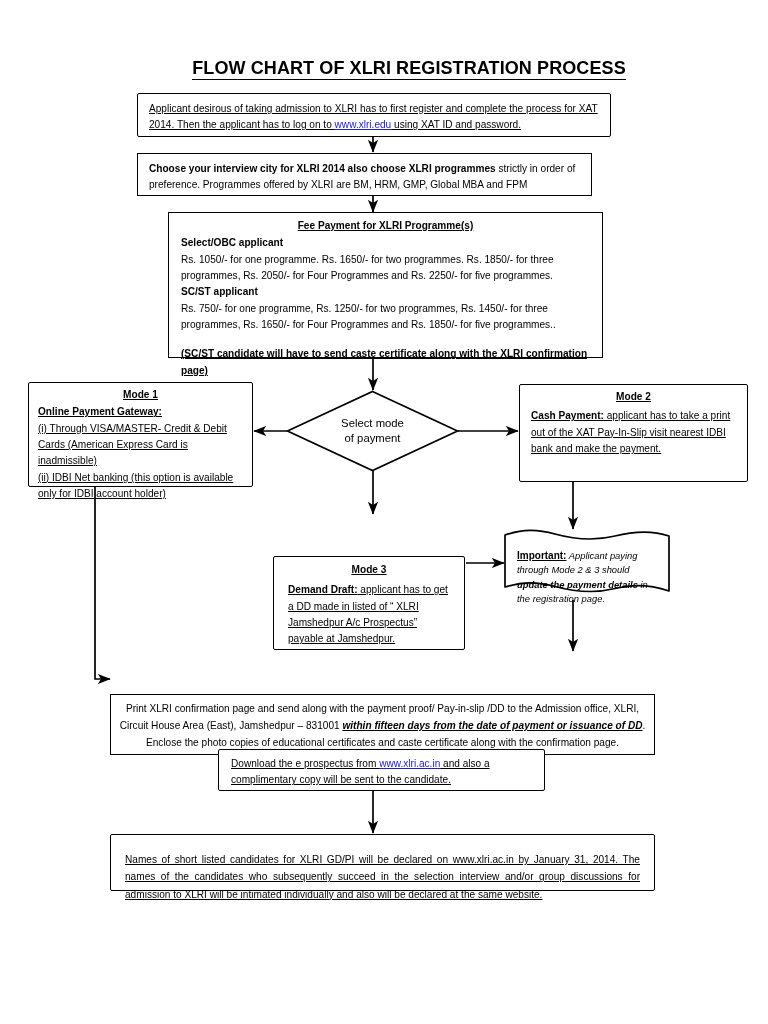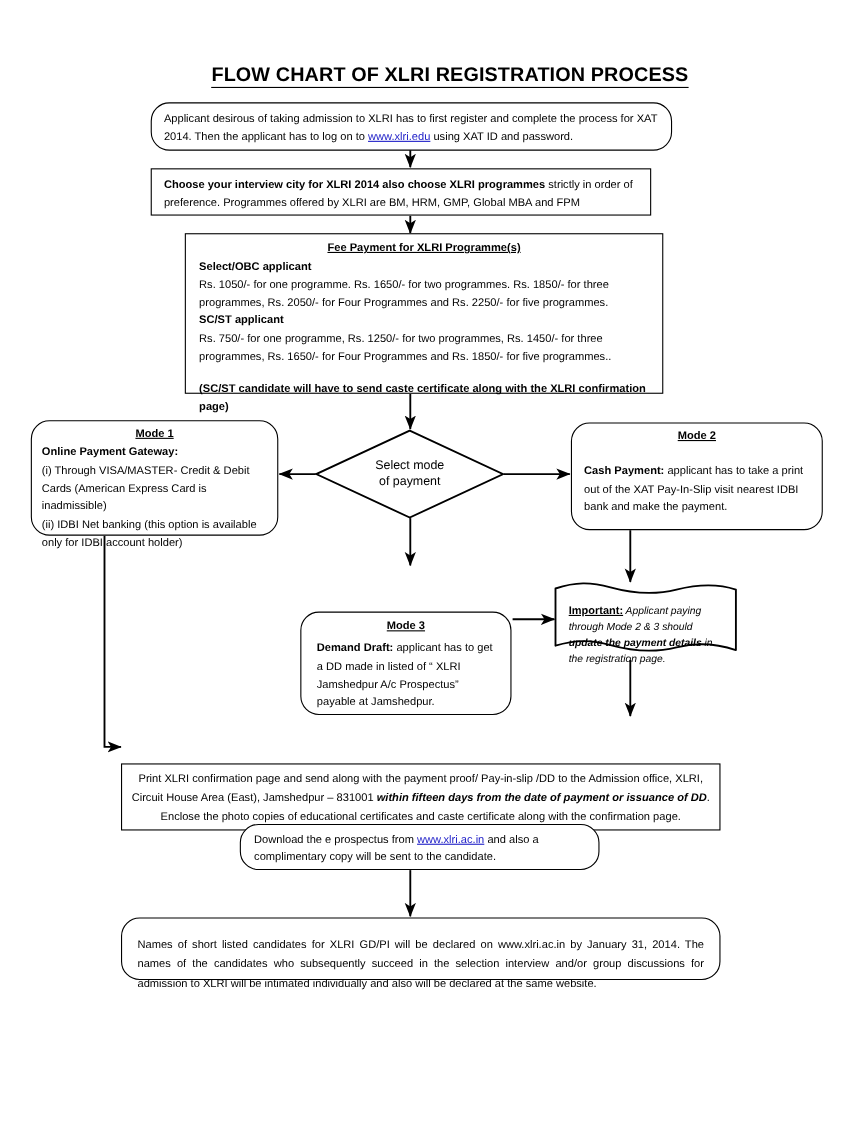--- a/index.html
+++ b/index.html
@@ -45,26 +45,26 @@
   .node {
     position: absolute;
     box-sizing: border-box;
     border: 1.4px solid #000000;
     background: #ffffff;
     font-size: 10.1px;
     line-height: 1.62;
     color: #000;
     z-index: 2;
   }
-  .rounded { border-radius: 17px; }
+  .rounded { border-radius: 2px; text-decoration: underline; }
   .sharp { border-radius: 0; }
   .pad { padding: 6px 11px 5px 11px; }
   .ctr { text-align: center; }
   .b { font-weight: bold; }
-  .u { }
+  .u { text-decoration: underline; }
   .i { font-style: italic; }
   .lnk {
     color: #2020c8;
     text-decoration: underline;
   }
   .hdr {
     display: block;
     text-align: center;
     font-weight: bold;
     text-decoration: underline;
@@ -181,21 +181,21 @@
 
   <div class="node rounded" style="left:28px; top:382px; width:225px; height:105px; padding:4px 9px 0 9px;">
     <span class="hdr">Mode 1</span>
     <div class="b">Online Payment Gateway:</div>
     <div>(i) Through VISA/MASTER- Credit &amp; Debit Cards (American Express Card is inadmissible)</div>
     <div>(ii) IDBI Net banking (this option is available only for IDBI account holder)</div>
   </div>
 
   <div class="node rounded" style="left:519px; top:384px; width:229px; height:98px; padding:4px 11px 0 11px;">
     <span class="hdr">Mode 2</span>
-    <div style="margin-top:16px;">
+    <div style="margin-top:3px;">
       <span class="b">Cash Payment:</span><span>  applicant has to take a print out of the XAT Pay-In-Slip visit nearest IDBI bank and make the payment.</span>
     </div>
   </div>
 
   <div class="node rounded" style="left:273px; top:516px; width:192px; height:94px; padding:5px 14px 0 14px;margin-top:40px;">
     <span class="hdr">Mode 3</span>
     <div style="margin-top:4px;">
       <span class="b">Demand Draft:</span><span> applicant has to get a DD made in listed of “ XLRI Jamshedpur A/c Prospectus” payable at Jamshedpur.</span>
     </div>
   </div>

